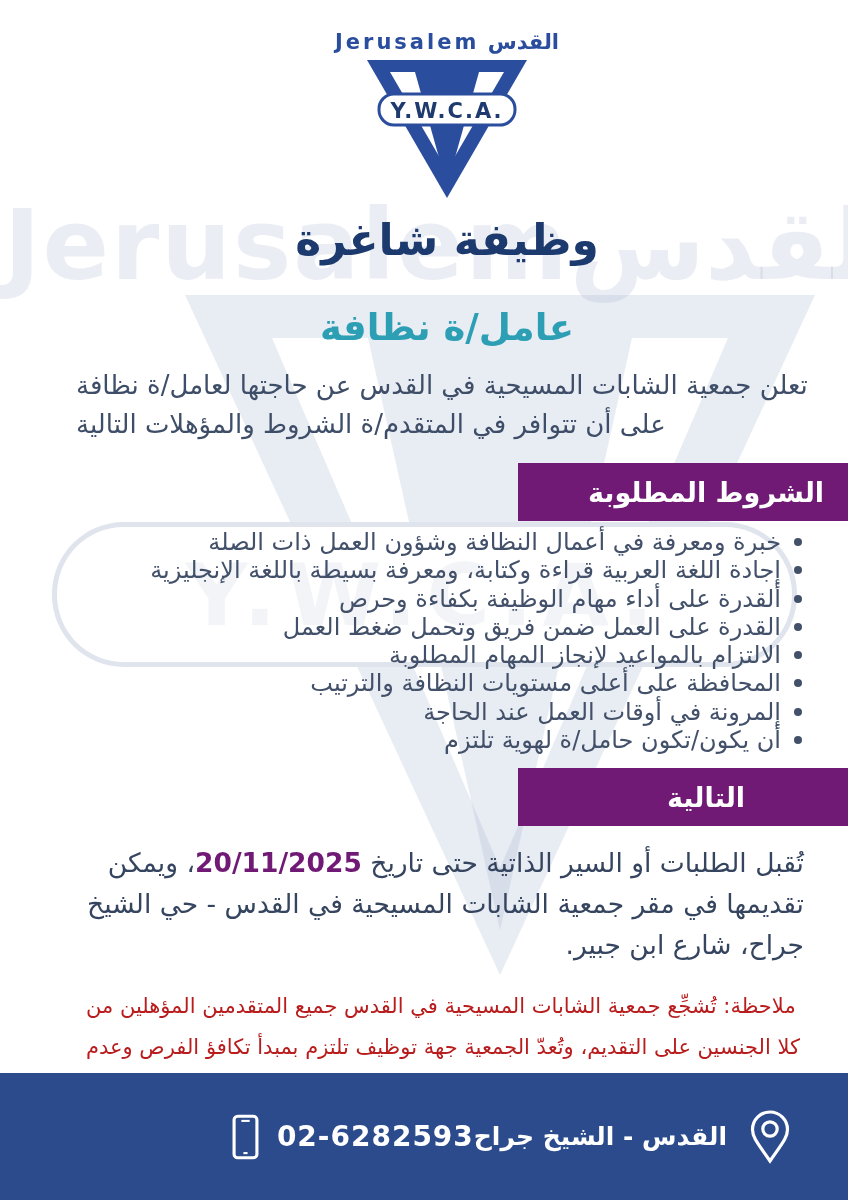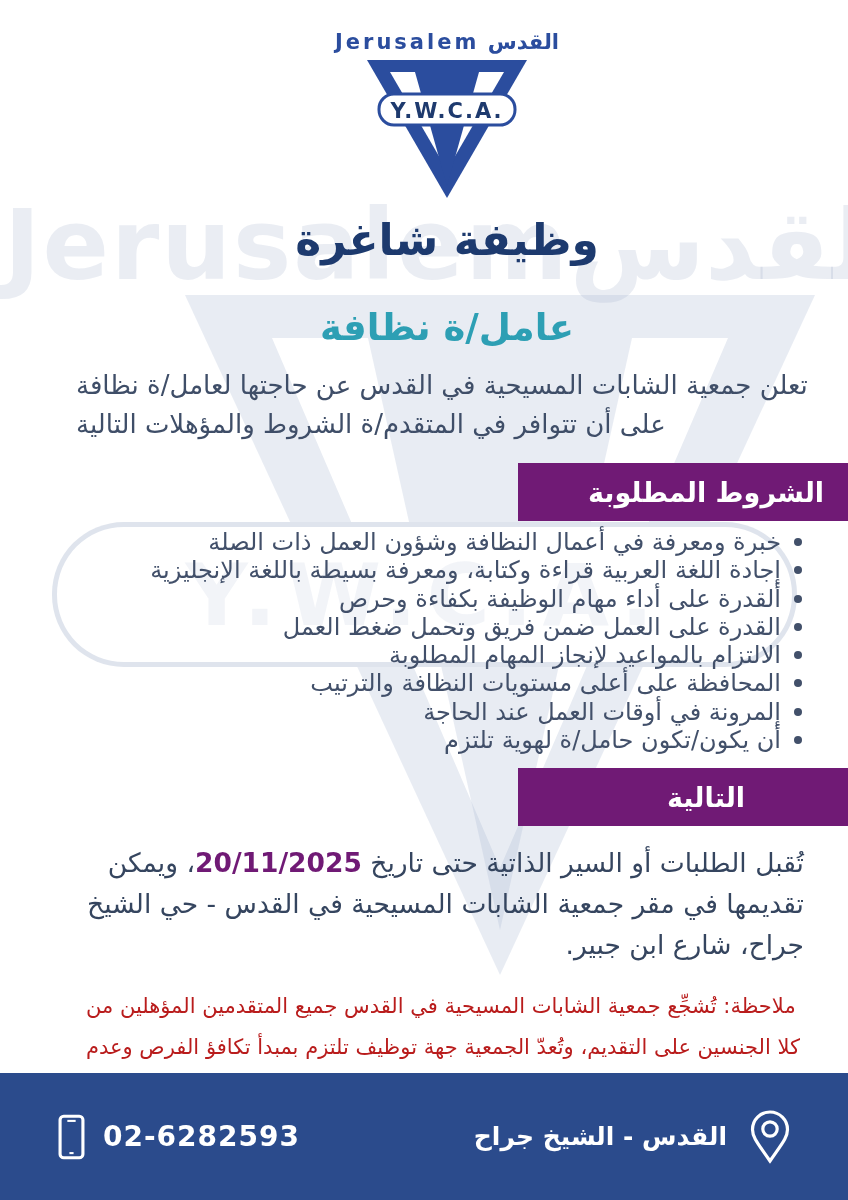--- a/index.html
+++ b/index.html
@@ -87,21 +87,21 @@
   .apply-text b { color:#701a75; }
 
   .note {
     top:986px; left:40px; right:40px; direction:rtl; text-align:left;
     font-size:21px; color:#b91c1c; line-height:1.95;
   }
 
   
   .footer {
     top:1073px; left:0; right:0; height:127px; background:#2b4b8c;
-    display:flex; align-items:center; justify-content:space-between;
+    display:flex; align-items:center; justify-content:flex-end;
     padding:0 58px;
   }
   .footer-phone {
     display:flex; direction:ltr; align-items:center; gap:18px;
   }
   .footer-phone .num {
     color:#ffffff; font-size:28px; font-weight:bold; letter-spacing:1px;
   }
   .footer-loc {
     display:flex; direction:rtl; align-items:center; gap:23px;

